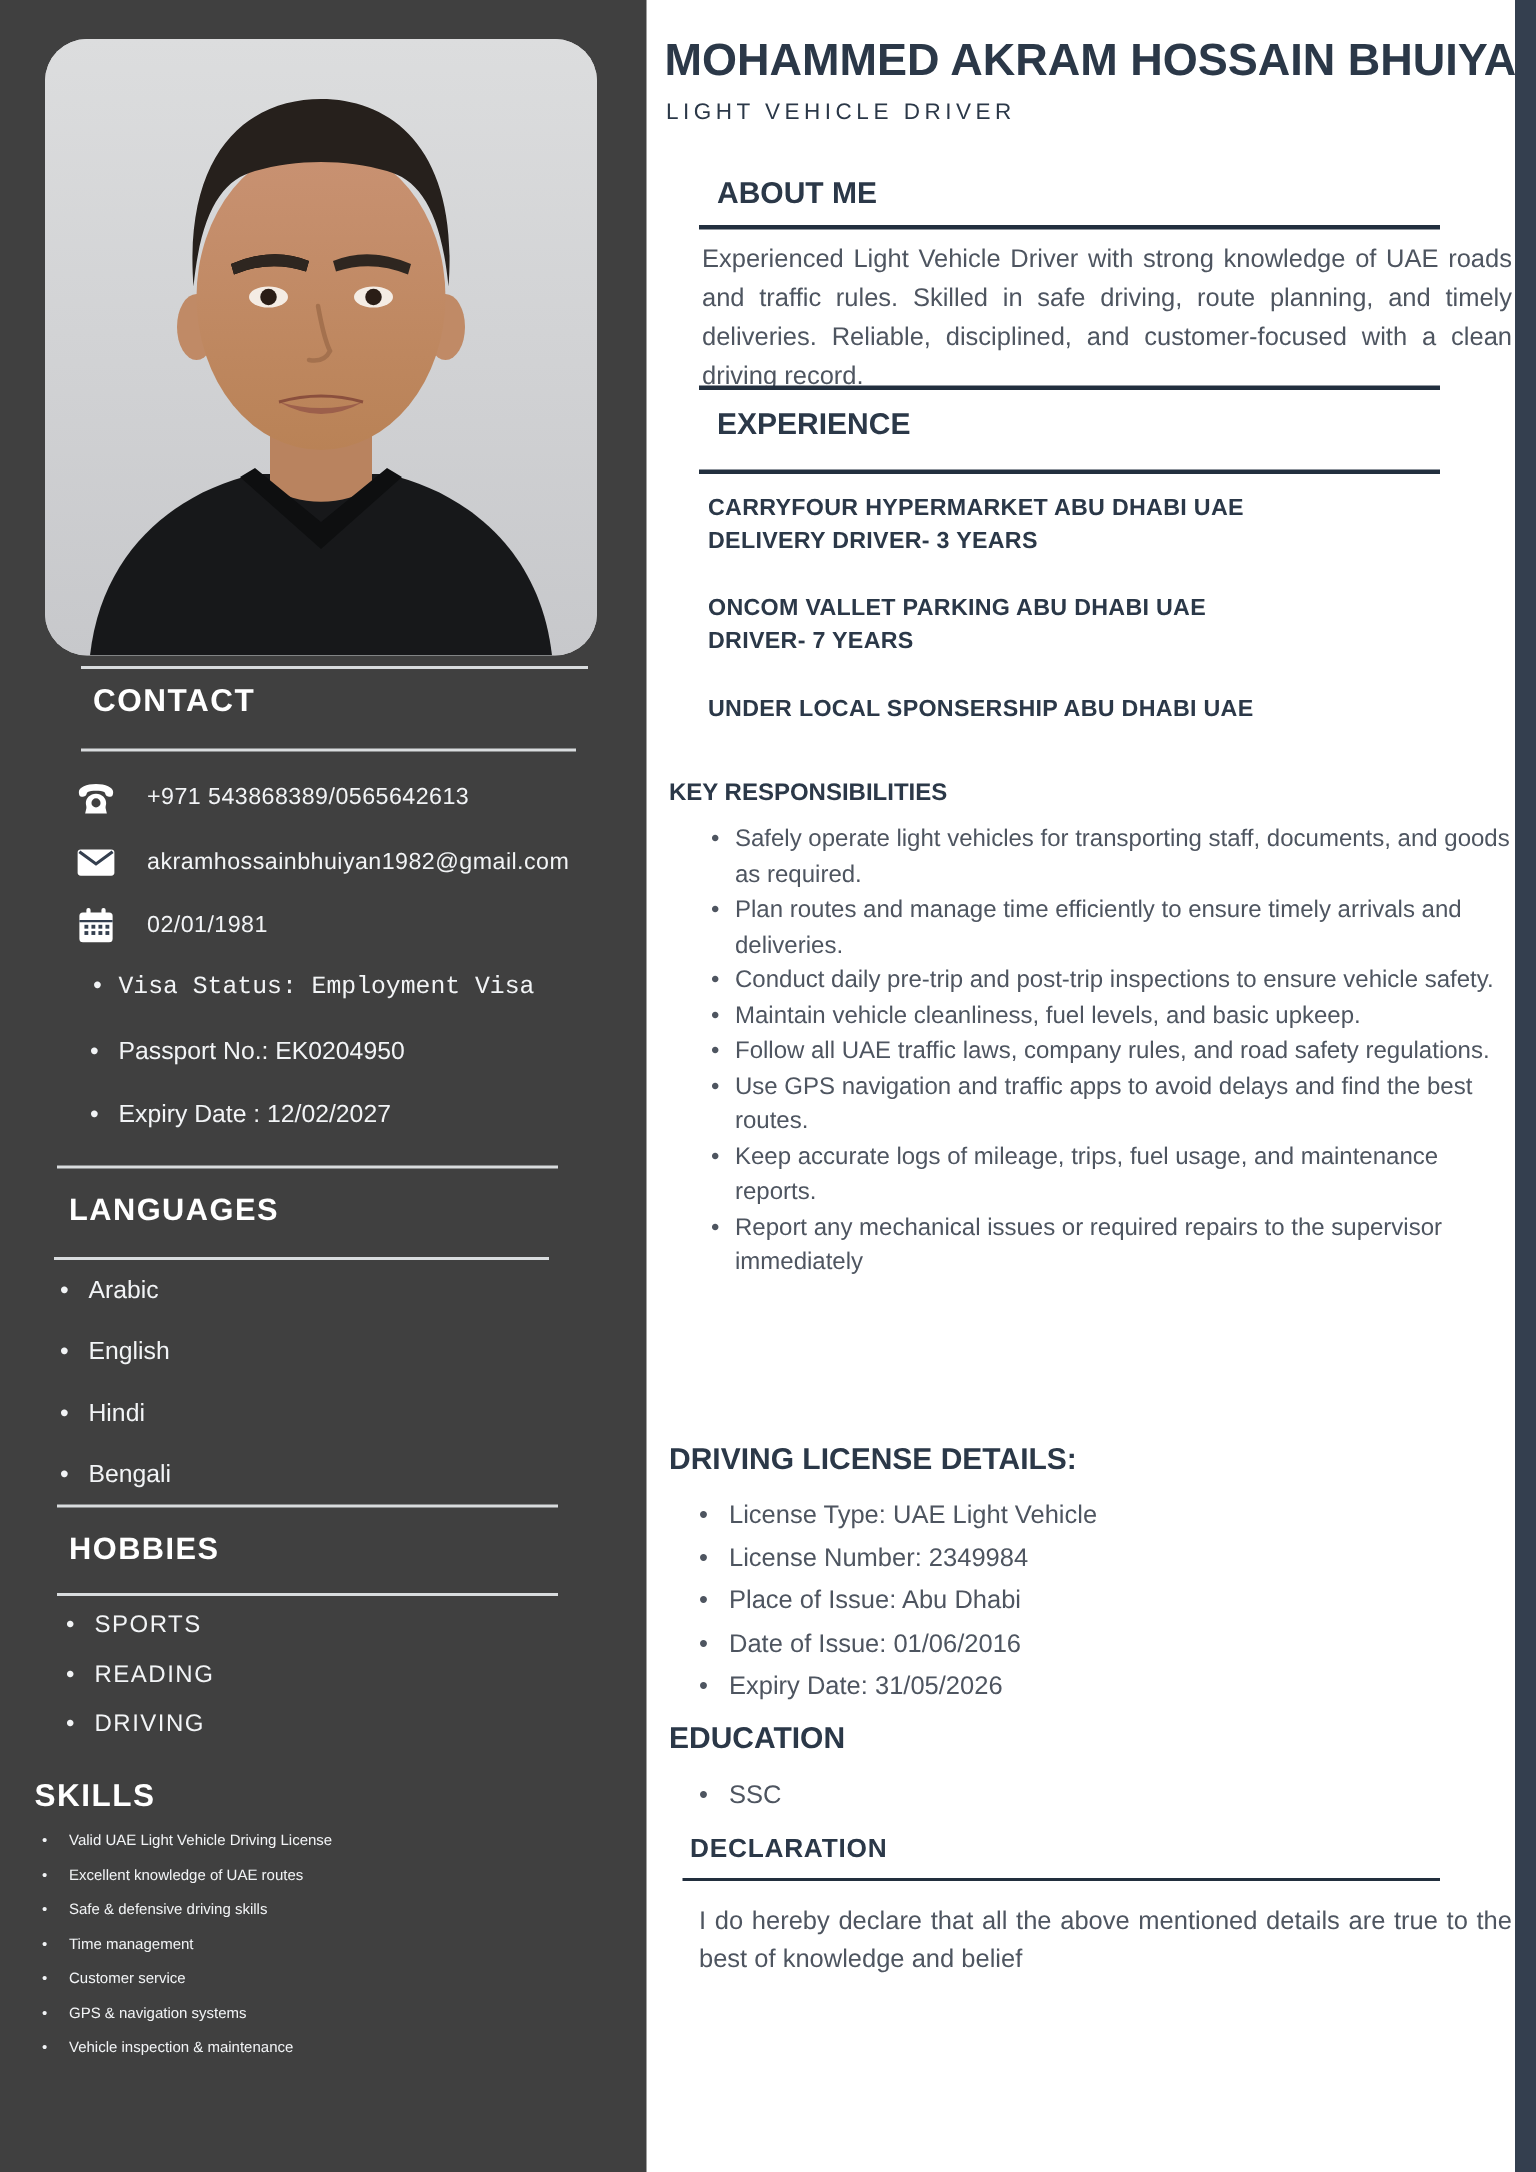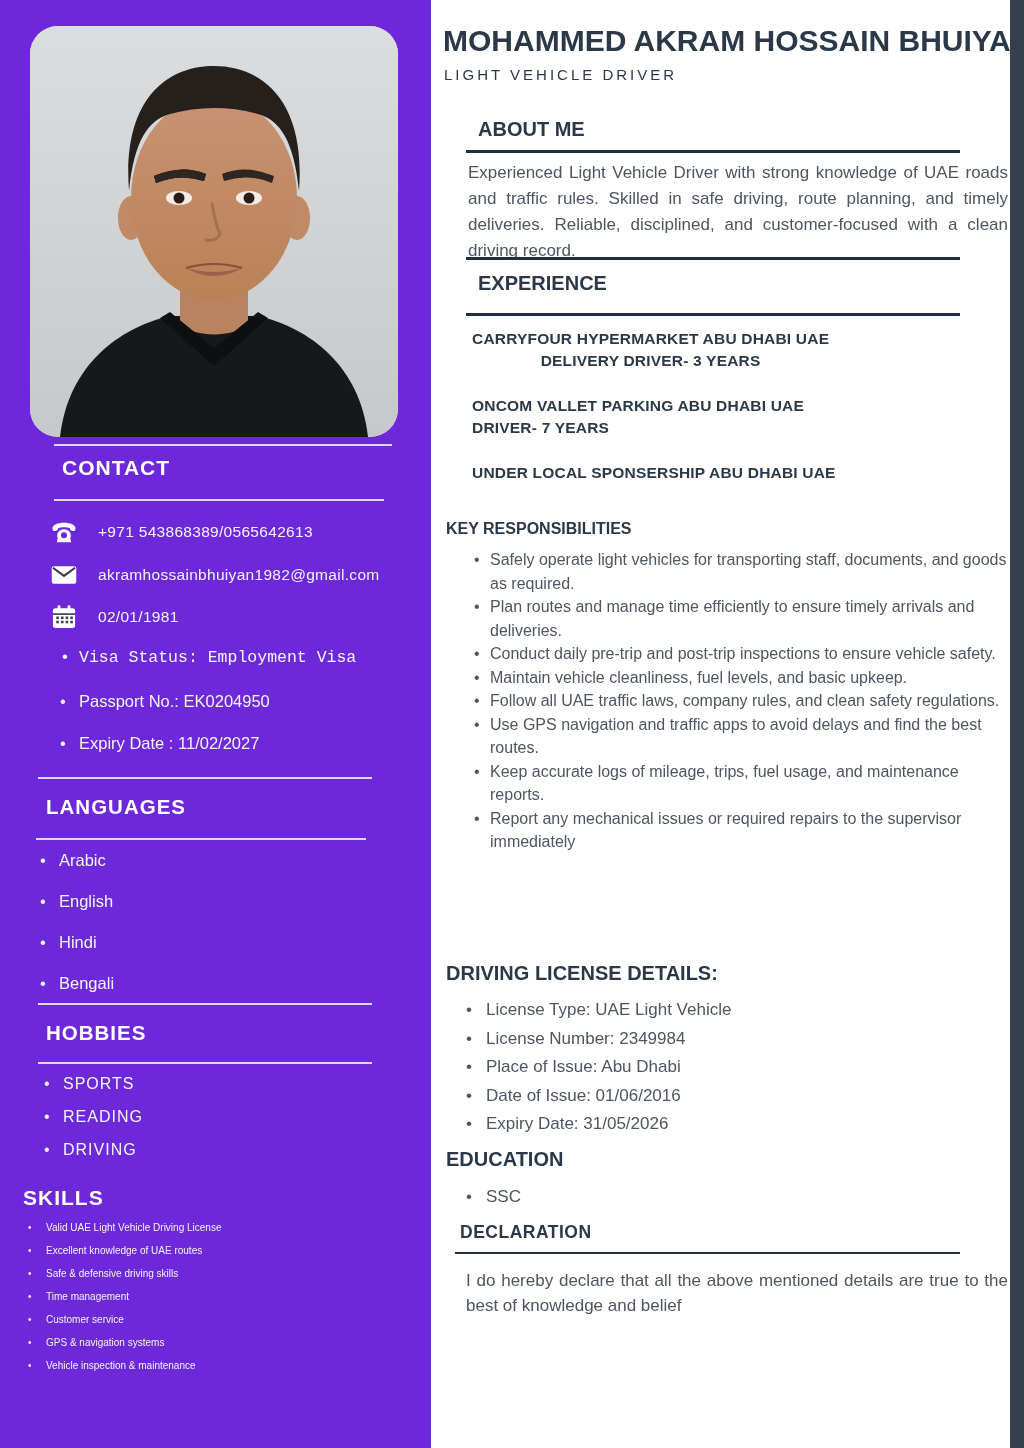--- a/index.html
+++ b/index.html
@@ -4,21 +4,21 @@
 <style>
   html,body{margin:0;padding:0;}
   body{
     width:1024px;height:1448px;position:relative;background:#ffffff;
     font-family:"Liberation Sans",sans-serif;overflow:hidden;
     -webkit-font-smoothing:antialiased;
   }
   .abs{position:absolute;}
 
   
-  .sidebar{left:0;top:0;width:431px;height:1448px;background:#6d28d9;color:#fff;}
+  .sidebar{left:0;top:0;width:431px;height:1448px;background:#404040;color:#fff;}
   .photo-frame{left:30px;top:26px;width:368px;height:411px;border-radius:28px;overflow:hidden;background:#d6d7d9;}
   .sline{position:absolute;height:2px;background:#e6e9ec;opacity:.92;}
   .side-heading{position:absolute;color:#ffffff;font-weight:bold;letter-spacing:1px;}
   .contact-row{position:absolute;display:flex;align-items:center;gap:20px;color:#f2f4f6;}
   .contact-row .ic{width:28px;height:28px;flex:0 0 28px;}
   .contact-row .txt{font-size:15.5px;letter-spacing:.3px;}
   .bullet-item{position:absolute;color:#f2f4f6;font-size:16.5px;padding-left:19px;}
   .bullet-item::before{content:"•";position:absolute;left:0;top:0;color:#f2f4f6;}
   .hobby{letter-spacing:1px;font-size:16px;}
   .skill-item{font-size:10px;padding-left:18px;}
@@ -132,21 +132,21 @@
             <rect x="13.4" y="15.2" width="2.2" height="2.2"></rect>
             <rect x="17.4" y="15.2" width="2.2" height="2.2"></rect>
         </g>
       </svg>
     </span>
     <span class="txt">02/01/1981</span>
   </div>
 
   <div class="bullet-item" style="left:60px;top:648px;font-family:Liberation Mono, monospace;">Visa Status: Employment Visa</div>
   <div class="bullet-item" style="left:60px;top:692px;">Passport No.: EK0204950</div>
-  <div class="bullet-item" style="left:60px;top:734px;">Expiry Date : 11/02/2027</div>
+  <div class="bullet-item" style="left:60px;top:734px;">Expiry Date : 12/02/2027</div>
 
   <div class="sline" style="left:38px;top:777px;width:334px;"></div>
   <div class="side-heading" style="left:46px;top:795px;font-size:20.5px;">LANGUAGES</div>
   <div class="sline" style="left:36px;top:838px;width:330px;"></div>
   <div class="bullet-item" style="left:40px;top:851px;">Arabic</div>
   <div class="bullet-item" style="left:40px;top:892px;">English</div>
   <div class="bullet-item" style="left:40px;top:933px;text-align:right;">Hindi</div>
   <div class="bullet-item" style="left:40px;top:974px;">Bengali</div>
 
   <div class="sline" style="left:38px;top:1003px;width:334px;"></div>
@@ -170,39 +170,39 @@
 <div class="abs subtitle">LIGHT VEHICLE DRIVER</div>
 
 <div class="rheading" style="left:478px;top:118px;font-size:20px;">ABOUT ME</div>
 <div class="rline" style="left:466px;top:150px;width:494px;"></div>
 <div class="para" style="left:468px;top:160px;width:540px;">Experienced Light Vehicle Driver with strong knowledge of UAE roads and traffic rules. Skilled in safe driving, route planning, and timely deliveries. Reliable, disciplined, and customer-focused with a clean driving record.</div>
 
 <div class="rline" style="left:466px;top:257px;width:494px;"></div>
 <div class="rheading" style="left:478px;top:272px;font-size:20px;">EXPERIENCE</div>
 <div class="rline" style="left:466px;top:313px;width:494px;"></div>
 
-<div class="exp-entry" style="left:472px;top:328px;text-align:center;">
+<div class="exp-entry" style="left:472px;top:328px;">
   <div>CARRYFOUR HYPERMARKET ABU DHABI UAE</div>
   <div>DELIVERY DRIVER- 3 YEARS</div>
 </div>
 <div class="exp-entry" style="left:472px;top:395px;">
   <div>ONCOM VALLET PARKING ABU DHABI UAE</div>
   <div>DRIVER- 7 YEARS</div>
 </div>
 <div class="exp-entry" style="left:472px;top:462px;">
   <div>UNDER LOCAL SPONSERSHIP ABU DHABI UAE</div>
 </div>
 
 <div class="rheading" style="left:446px;top:520px;font-size:16px;">KEY RESPONSIBILITIES</div>
 <ul class="plain abs resp-list">
   <li>Safely operate light vehicles for transporting staff, documents, and goods as required.</li>
   <li>Plan routes and manage time efficiently to ensure timely arrivals and deliveries.</li>
   <li>Conduct daily pre-trip and post-trip inspections to ensure vehicle safety.</li>
   <li>Maintain vehicle cleanliness, fuel levels, and basic upkeep.</li>
-  <li>Follow all UAE traffic laws, company rules, and clean safety regulations.</li>
+  <li>Follow all UAE traffic laws, company rules, and road safety regulations.</li>
   <li>Use GPS navigation and traffic apps to avoid delays and find the best routes.</li>
   <li>Keep accurate logs of mileage, trips, fuel usage, and maintenance reports.</li>
   <li>Report any mechanical issues or required repairs to the supervisor immediately</li>
 </ul>
 
 <div class="rheading" style="left:446px;top:962px;font-size:20px;">DRIVING LICENSE DETAILS:</div>
 <ul class="plain abs lic-list">
   <li>License Type: UAE Light Vehicle</li>
   <li>License Number: 2349984</li>
   <li>Place of Issue: Abu Dhabi</li>

